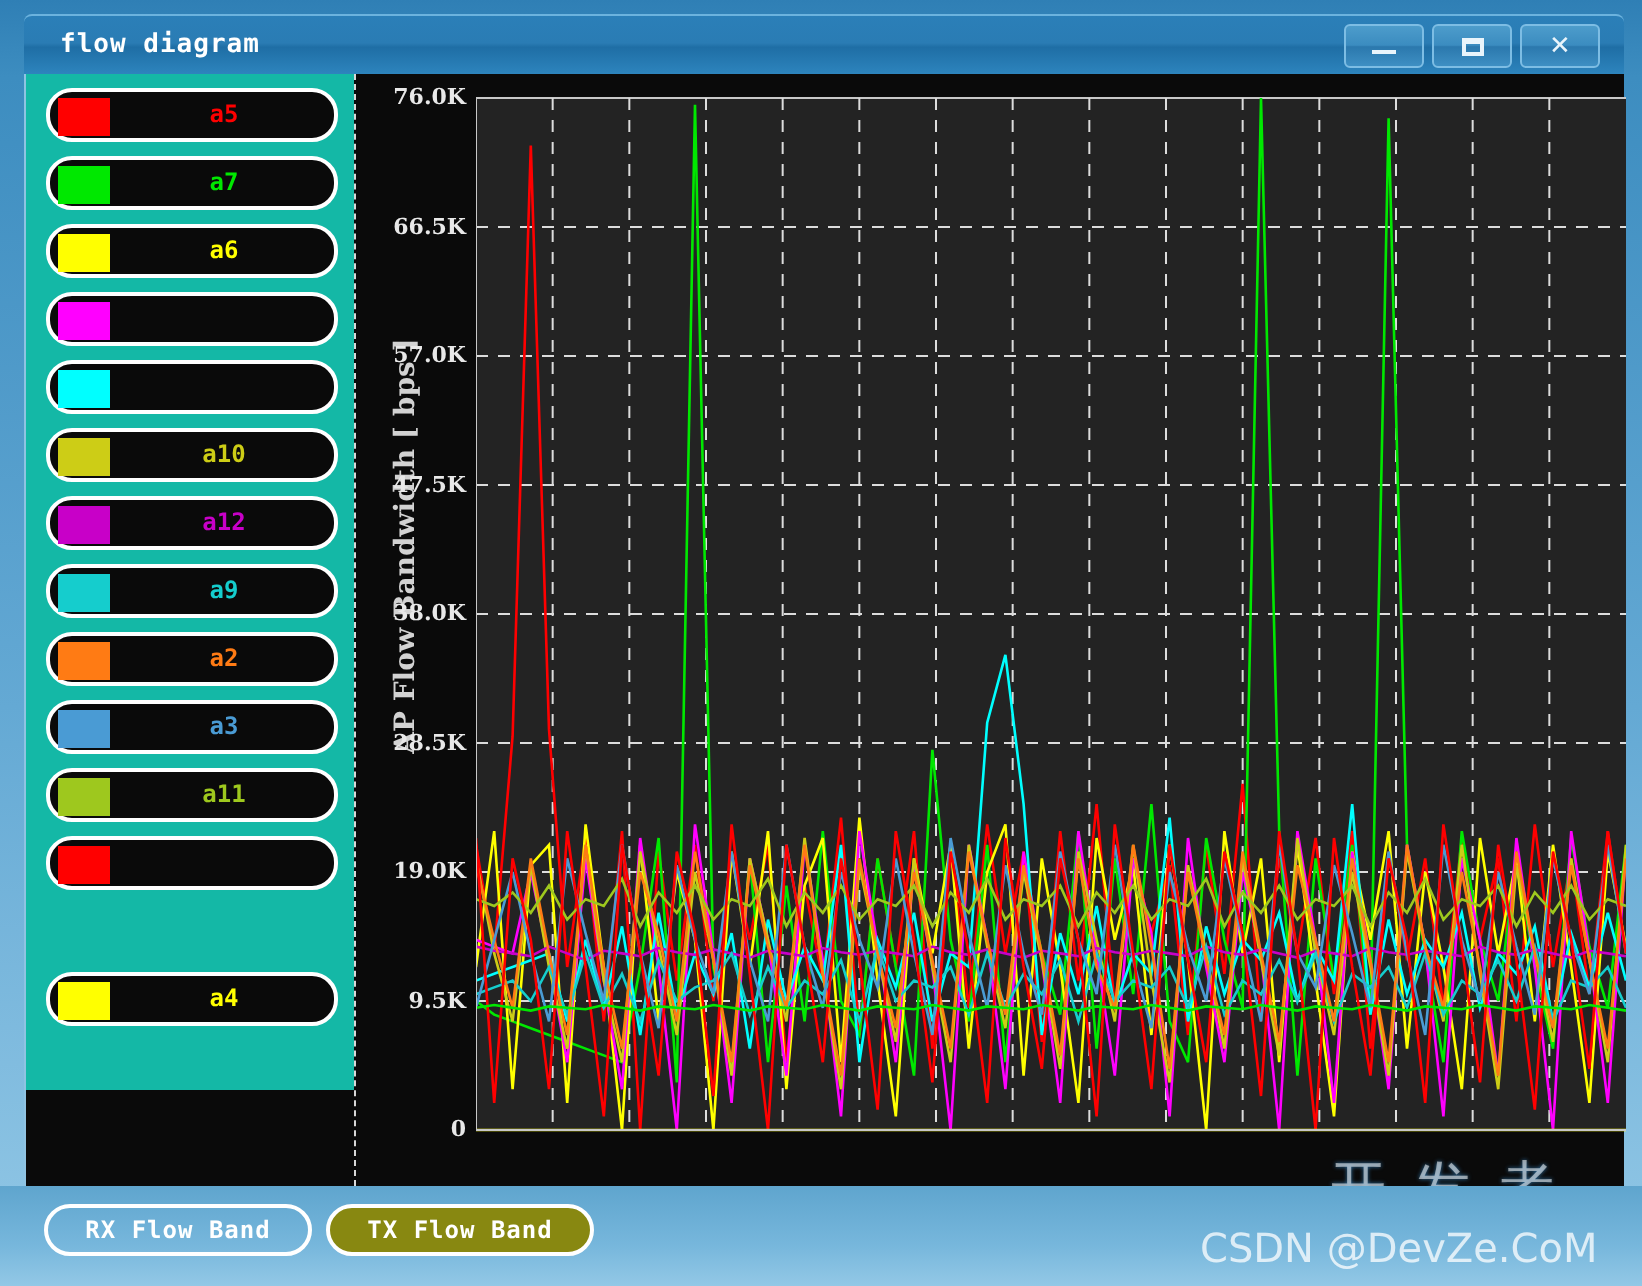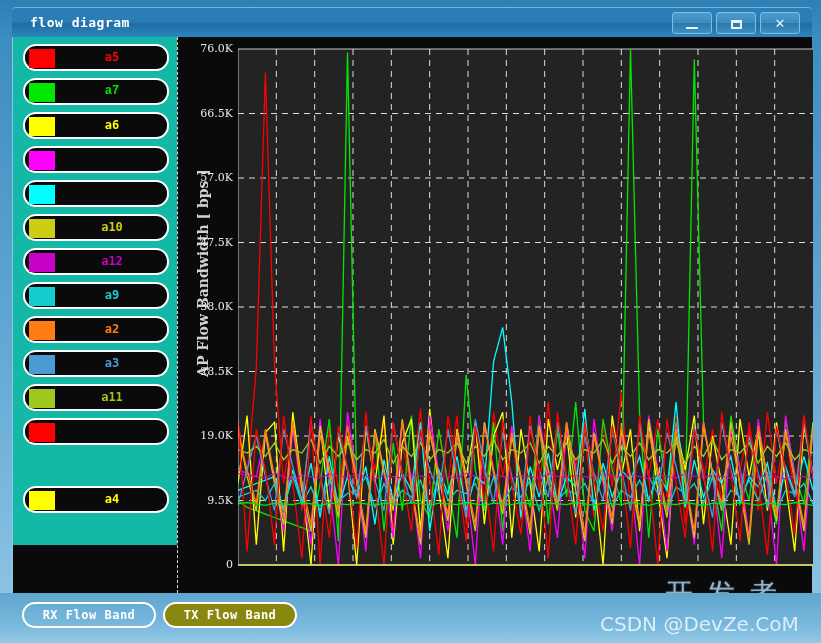--- a/index.html
+++ b/index.html
@@ -72,21 +72,21 @@
   #ylabel{
     position:absolute;left:-88px;top:228px;width:220px;
     transform:rotate(-90deg);transform-origin:center center;
     color:#d2d2d2;font-family:"DejaVu Serif",serif;
     font-size:14px;font-weight:bold;text-align:center;
     white-space:nowrap;
   }
   .ytick{
     position:absolute;width:52px;text-align:right;
     color:#e8e8e8;font-family:"DejaVu Serif",serif;
-    font-size:11px;font-weight:normal;
+    font-size:11px;font-weight:bold;
   }
   #plot{position:absolute;left:57px;top:0px;}
   
   #footer{
     position:absolute;left:0px;top:593px;width:821px;height:50px;
     background:linear-gradient(to bottom,#5fa5ce 0%,#77b7dc 60%,#93c8e6 100%);
   }
   .footbtn{
     position:absolute;top:9px;height:26px;border:2px solid #ffffff;
     border-radius:13px;box-sizing:border-box;
@@ -123,21 +123,21 @@
 
   <div id="content">
 
     <div id="legend">
         <div class="legend-row" style="top: 7px;">
           <div class="legend-swatch" style="background: rgb(255, 0, 0);"></div>
           <div class="legend-label" style="color: rgb(255, 0, 0);">a5</div>
         </div>
         <div class="legend-row" style="top: 41px;">
           <div class="legend-swatch" style="background: rgb(0, 232, 0);"></div>
-          <div class="legend-label" style="color: rgb(0, 232, 0); font-family: Liberation Mono, monospace;">a7</div>
+          <div class="legend-label" style="color: rgb(0, 232, 0);">a7</div>
         </div>
         <div class="legend-row" style="top: 75px;">
           <div class="legend-swatch" style="background: rgb(255, 255, 0);"></div>
           <div class="legend-label" style="color: rgb(255, 255, 0);">a6</div>
         </div>
         <div class="legend-row" style="top: 109px;">
           <div class="legend-swatch" style="background: rgb(255, 0, 255);"></div>
         </div>
         <div class="legend-row" style="top: 143px;">
           <div class="legend-swatch" style="background: rgb(0, 255, 255);"></div>

